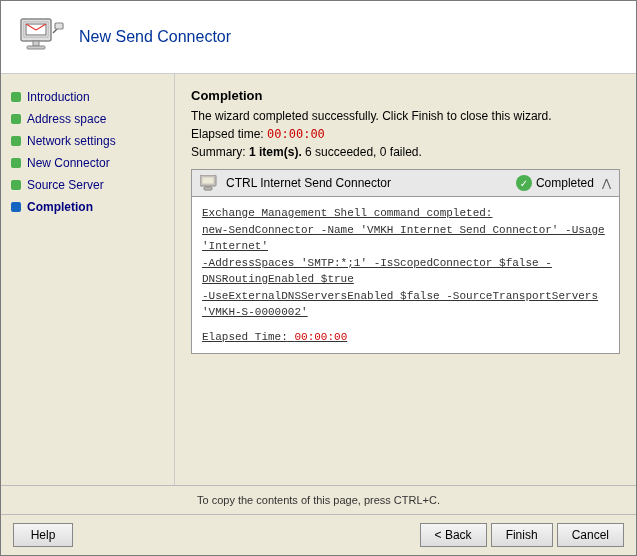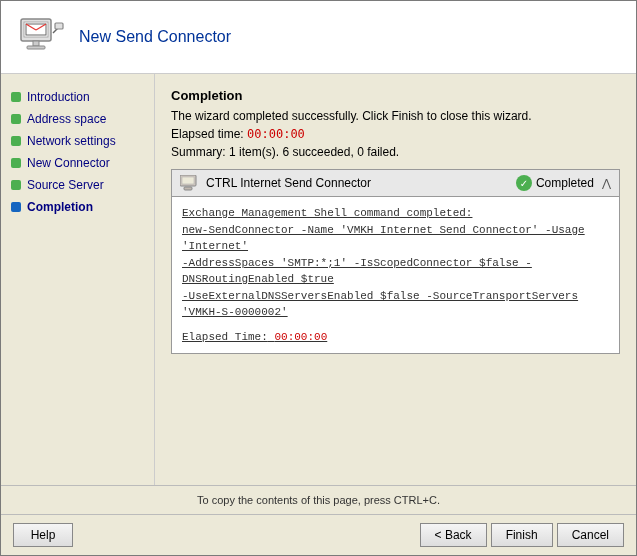--- a/index.html
+++ b/index.html
@@ -38,21 +38,21 @@
       font-size: 16px;
       font-weight: normal;
       color: #003399;
     }
     .dialog-body {
       display: flex;
       flex: 1;
       overflow: hidden;
     }
     .sidebar {
-      width: 154px;
+      width: 174px;
       background: #ece9d8;
       padding: 12px 0;
       flex-shrink: 0;
       border-right: 1px solid #ccc;
     }
     .sidebar-item {
       display: flex;
       align-items: center;
       padding: 4px 8px 4px 10px;
       cursor: pointer;
@@ -96,21 +96,21 @@
     }
     .elapsed-time {
       color: #cc0000;
       font-family: monospace;
     }
     .summary-row {
       font-size: 12px;
       margin-bottom: 10px;
     }
     .summary-count {
-      font-weight: normal;
+      font-weight: bold;
     }
     .connector-box {
       border: 1px solid #999;
       background: white;
     }
     .connector-header {
       display: flex;
       align-items: center;
       justify-content: space-between;
       padding: 5px 8px;

